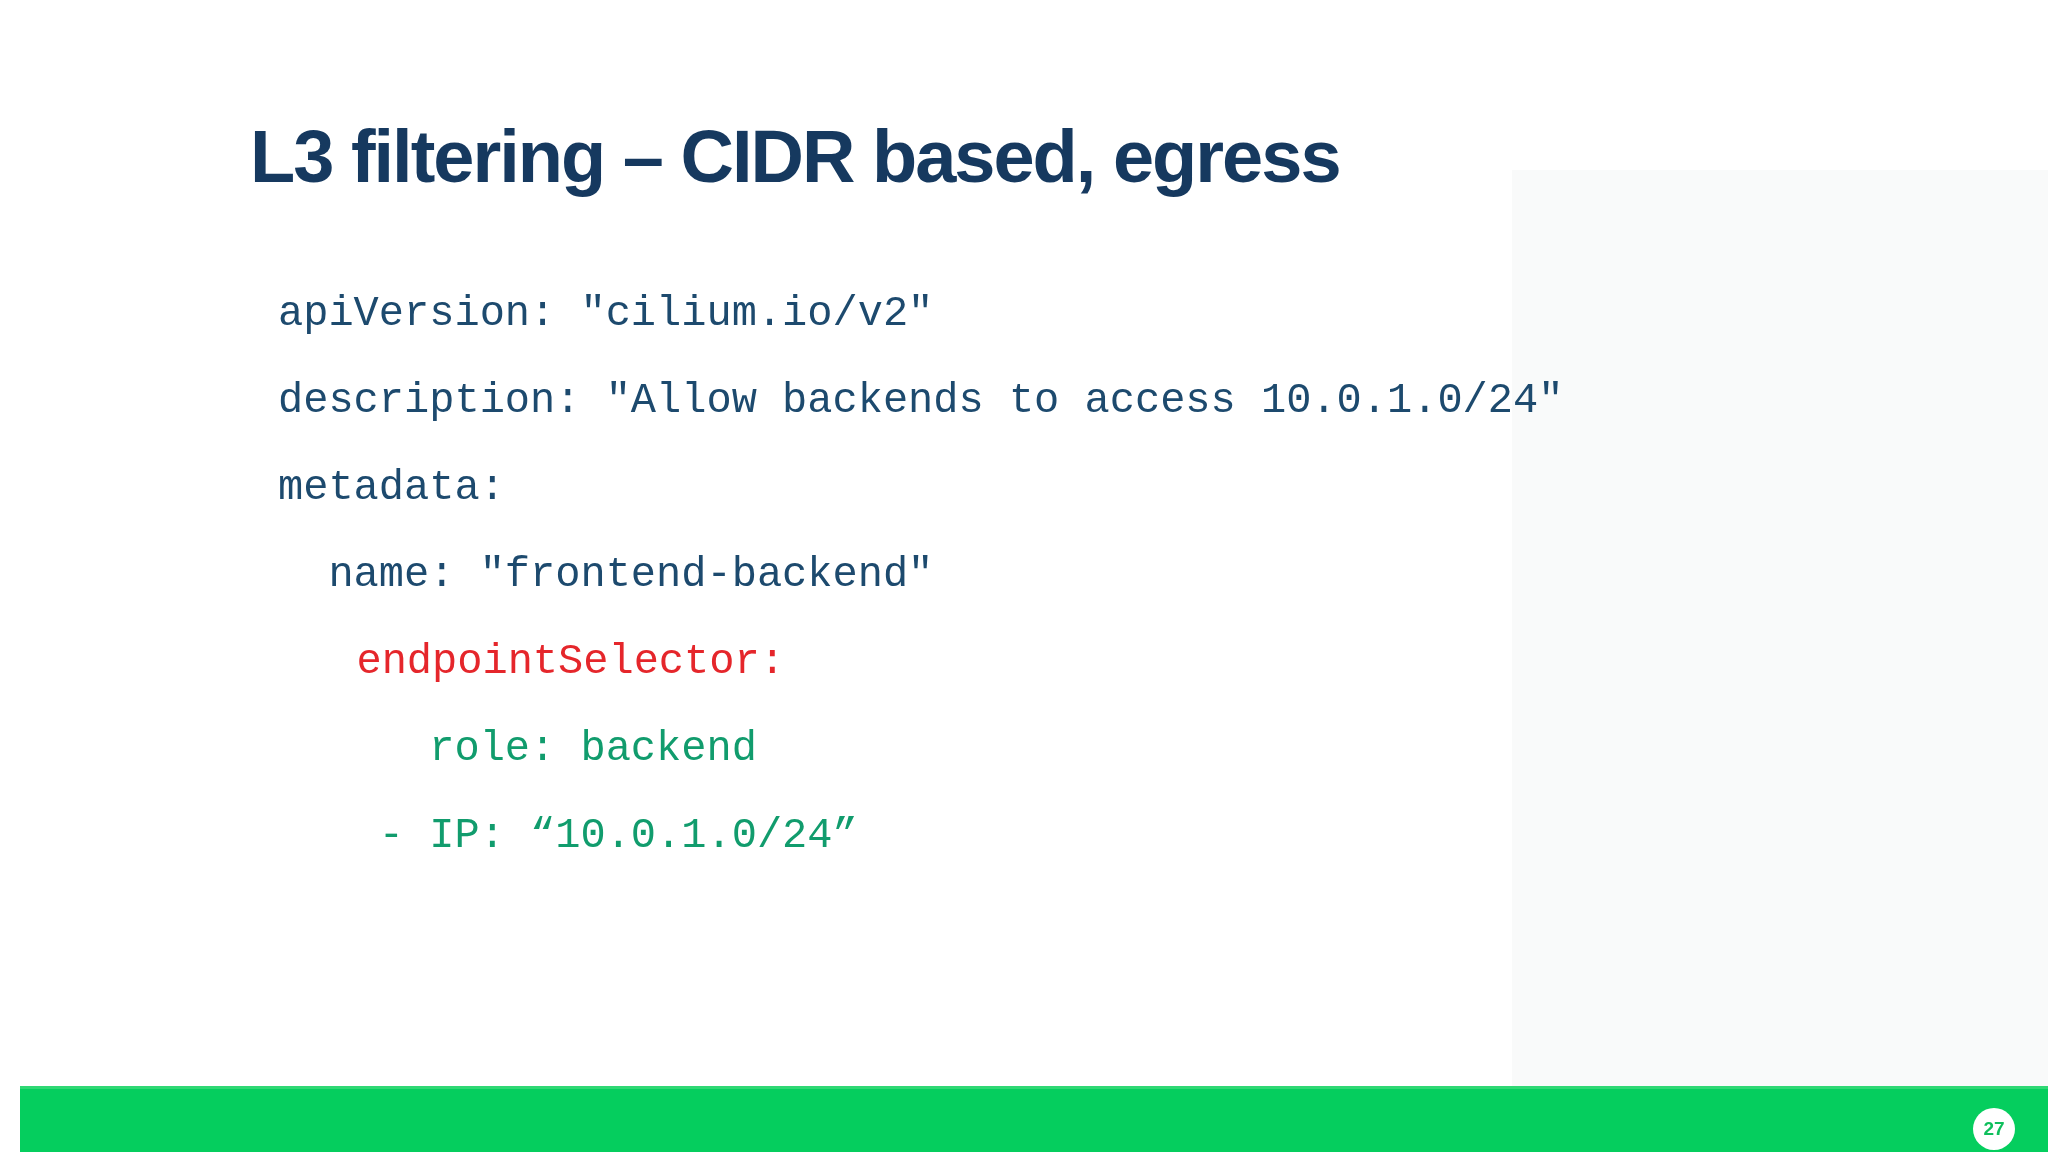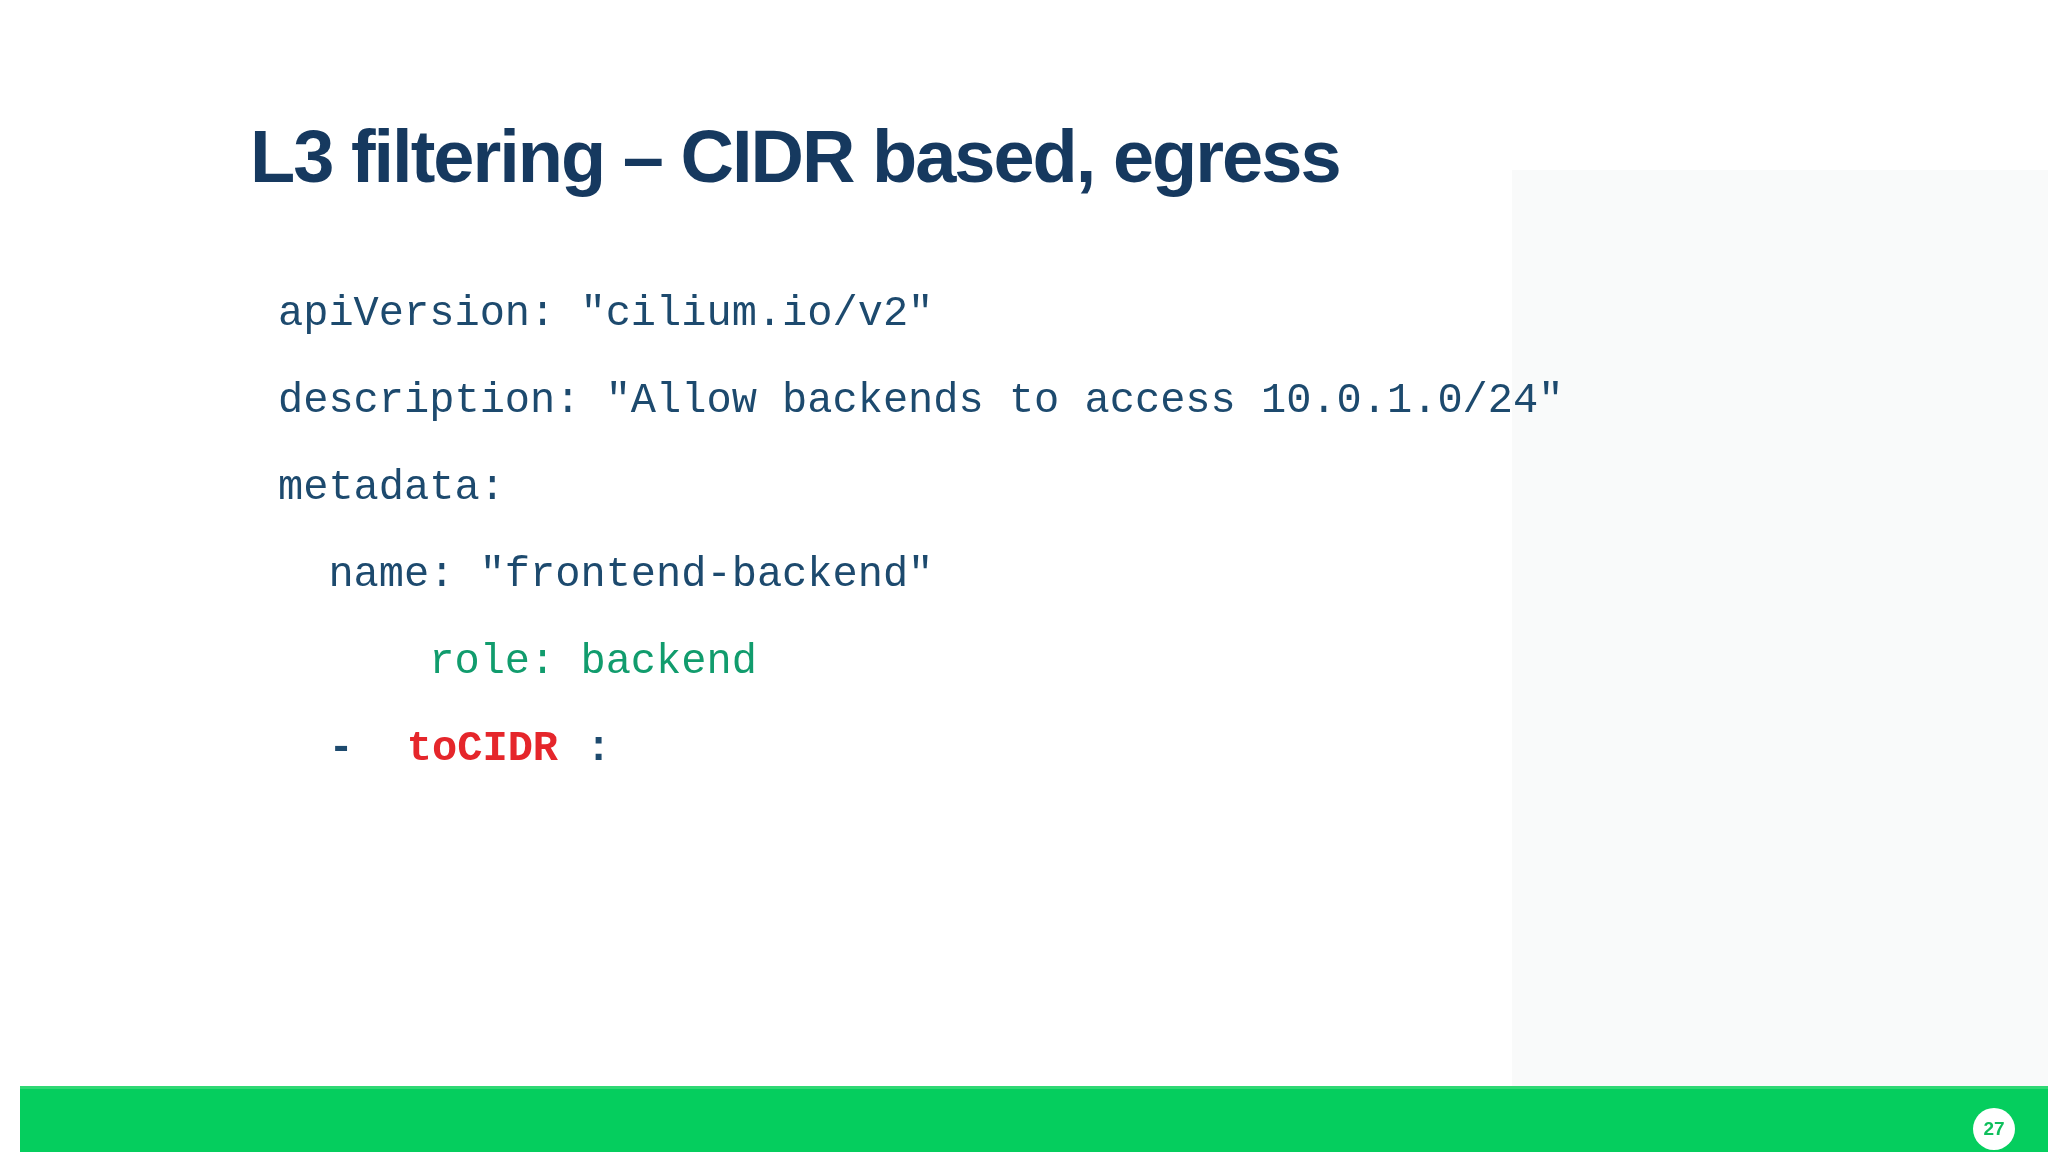--- a/index.html
+++ b/index.html
@@ -76,22 +76,23 @@
 <div class="slide">
   <div class="right-shade"></div>
 
   <h1 class="slide-title">L3 filtering – CIDR based, egress</h1>
 
   <div class="code-block">
       <div class="code-line"><span class="seg-default">apiVersion: "cilium.io/v2"</span></div>
       <div class="code-line"><span class="seg-default">description: "Allow backends to access 10.0.1.0/24"</span></div>
       <div class="code-line"><span class="seg-default">metadata:</span></div>
       <div class="code-line"><span class="seg-default">  name: "frontend-backend"</span></div>
+      <div class="code-line"><span class="seg-default">  </span><span class="seg-red">endpointSelector:</span></div>
       <div class="code-line"><span class="seg-green">      role: backend</span></div>
-      <div class="code-line"><span class="seg-default seg-bold">  - </span><span class="seg-red seg-bold">toCIDR</span><span class="seg-default seg-bold">:</span></div>
+      <div class="code-line"><span class="seg-green">    - IP: “10.0.1.0/24”</span></div>
     </div>
 
   <div class="footer-bar">
     <div class="page-badge">
       <span>27</span>
     </div>
   </div>
 </div>
 
 </body></html>

